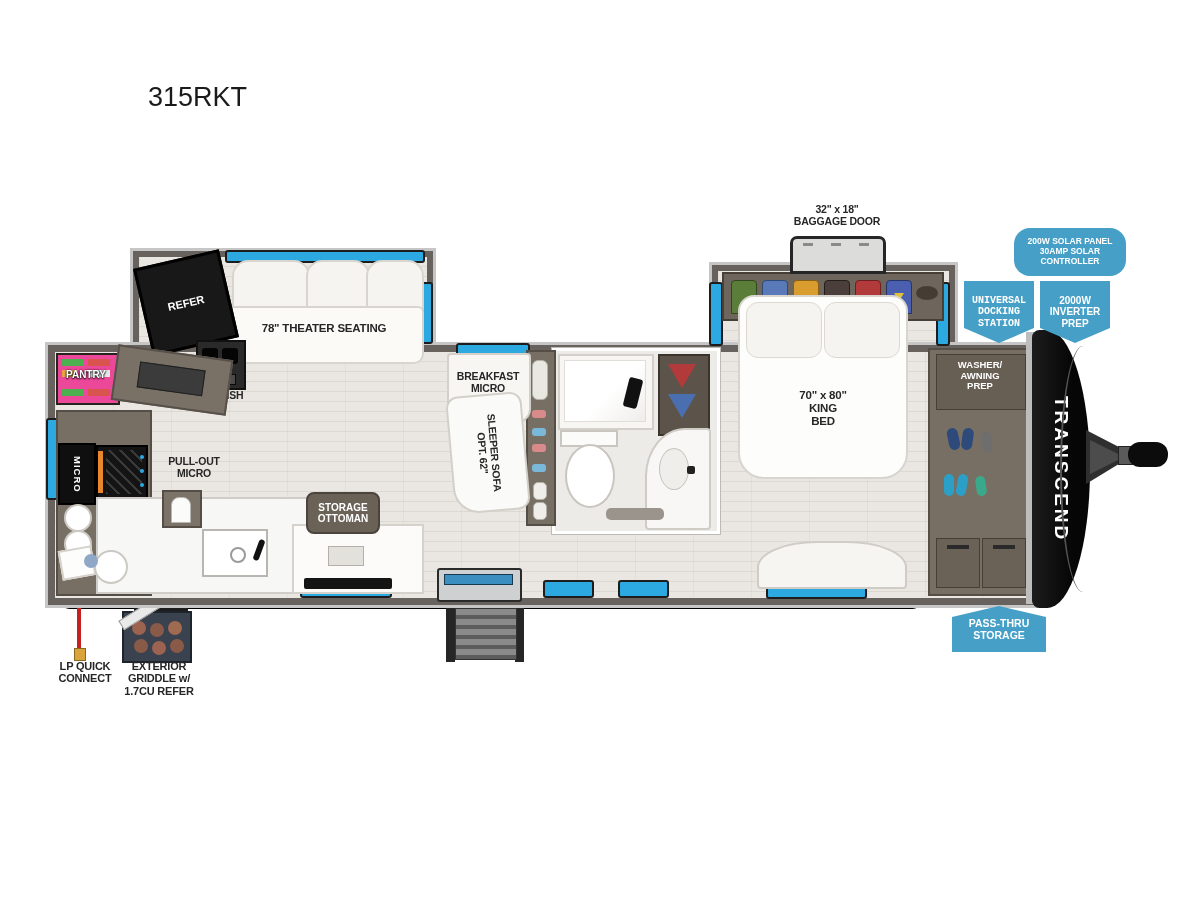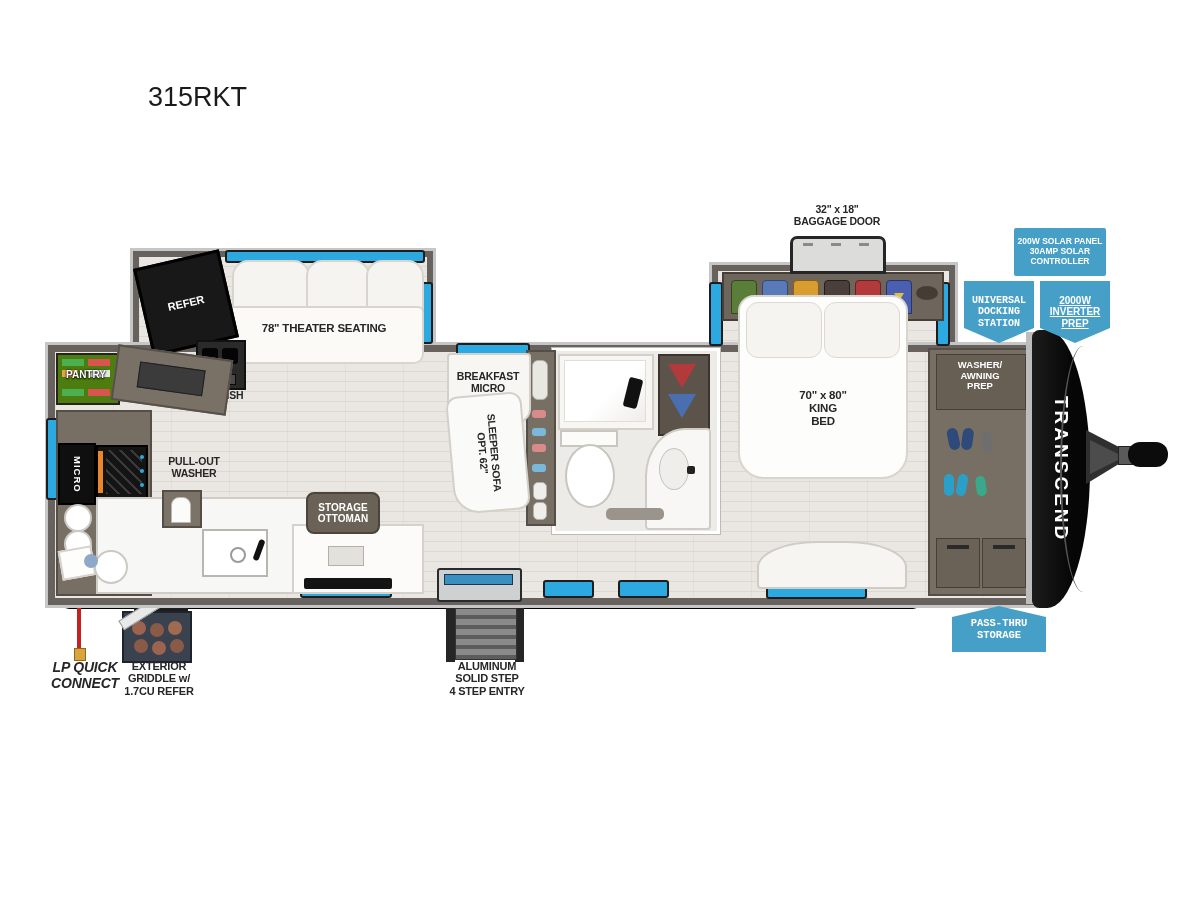--- a/index.html
+++ b/index.html
@@ -18,21 +18,21 @@
   
   .lbl{font-weight:bold;color:#262626;text-align:center;line-height:1.12;
        white-space:pre-line;letter-spacing:-0.2px;}
   .wlbl{font-weight:bold;color:#ffffff;text-align:center;line-height:1.12;white-space:pre-line;}
   .vtext{writing-mode:vertical-rl;}
   
   .banner{background:#459fc6;color:#fff;font-weight:bold;text-align:center;
           display:flex;align-items:center;justify-content:center;line-height:1.15;
           white-space:pre-line;}
   .pt-down{clip-path:polygon(0 0,100% 0,100% 76%,50% 100%,0 76%);}
-  .pt-up{clip-path:polygon(0 24%,50% 0,100% 24%,100% 100%,0 100%);font-family:Liberation Mono, monospace;}
+  .pt-up{clip-path:polygon(0 24%,50% 0,100% 24%,100% 100%,0 100%);}
   .white-card{background:#f7f6f3;border:2px solid #d3d0ca;}
   .taupe{background:#786f64;border:2px solid #544e46;}
 </style>
 </head>
 <body>
 
 <div class="stage">
 
   <div class="abs" style="left:148px;top:82px;font-size:27px;color:#1a1a1a;">315RKT</div>
 
@@ -170,21 +170,21 @@
     <div class="wlbl" style="font-size:11px;">REFER</div>
   </div>
 
   <div class="abs" style="left:196px;top:340px;width:46px;height:46px;background:#2a2a2a;border:2px solid #111;">
     <div class="abs" style="left:4px;top:6px;width:16px;height:16px;background:#050505;border-radius:3px;"></div>
     <div class="abs" style="left:24px;top:6px;width:16px;height:16px;background:#050505;border-radius:3px;"></div>
     <div class="abs" style="left:10px;top:32px;width:26px;height:9px;background:#4a4a4a;border:1px solid #0a0a0a;"></div>
   </div>
   <div class="abs lbl" style="left:172px;top:390px;width:96px;font-size:10.5px;">PET DISH</div>
 
-  <div class="abs" style="left:56px;top:353px;width:60px;height:48px;background:#4d7c0f;border:2px solid #26221e;">
+  <div class="abs" style="left:56px;top:353px;width:60px;height:48px;background:#ec4899;border:2px solid #26221e;">
     <div class="abs" style="left:4px;top:4px;width:22px;height:7px;background:#4caf50;"></div>
     <div class="abs" style="left:30px;top:4px;width:22px;height:7px;background:#d9534f;"></div>
     <div class="abs" style="left:4px;top:15px;width:16px;height:7px;background:#e8a33d;"></div>
     <div class="abs" style="left:32px;top:15px;width:20px;height:7px;background:#e5e5e5;"></div>
     <div class="abs" style="left:4px;top:34px;width:22px;height:7px;background:#4caf50;"></div>
     <div class="abs" style="left:30px;top:34px;width:22px;height:7px;background:#d9534f;"></div>
     <div class="abs wlbl" style="left:2px;top:14px;width:52px;font-size:10px;text-shadow:0 1px 2px #000,0 0 2px #000;">PANTRY</div>
   </div>
 
   <div class="abs" style="left:114px;top:352px;width:112px;height:52px;background:#7a7166;border:2px solid #57504a;
@@ -216,21 +216,21 @@
     <div class="abs" style="left:158px;top:40px;width:6px;height:22px;background:#111;border-radius:3px;transform:rotate(20deg);"></div>
   </div>
 
   <div class="abs" style="left:64px;top:504px;width:24px;height:24px;border-radius:50%;background:#fff;border:2px solid #ccc9c3;"></div>
   <div class="abs" style="left:64px;top:530px;width:24px;height:24px;border-radius:50%;background:#fff;border:2px solid #ccc9c3;"></div>
   <div class="abs" style="left:60px;top:548px;width:30px;height:26px;background:#fdfdfc;border:2px solid #d5d2cc;transform:rotate(-10deg);"></div>
   <div class="abs" style="left:94px;top:550px;width:30px;height:30px;border-radius:50%;background:#fff;border:2px solid #ccc9c3;"></div>
   <div class="abs" style="left:84px;top:554px;width:14px;height:14px;border-radius:50%;background:#8fa8c8;"></div>
 
   <div class="abs lbl" style="left:146px;top:456px;width:96px;font-size:10.5px;">PULL-OUT
-WASHER</div>
+MICRO</div>
   <div class="abs" style="left:162px;top:490px;width:36px;height:34px;background:#7c7368;border:2px solid #544e46;">
     <div class="abs" style="left:7px;top:5px;width:18px;height:24px;background:#fbfbfa;border:1px solid #b9b6b1;border-radius:8px 8px 0 0;"></div>
   </div>
 
   <div class="abs" style="left:292px;top:524px;width:128px;height:66px;background:#fcfbf9;border:2px solid #d5d2cc;">
     <div class="abs" style="left:34px;top:20px;width:34px;height:18px;background:#e3e1dc;border:1px solid #b3b0aa;"></div>
     <div class="abs" style="left:10px;top:52px;width:88px;height:11px;background:#141414;border-radius:2px;"></div>
   </div>
   <div class="abs" style="left:306px;top:492px;width:70px;height:38px;background:#6b6257;border:2px solid #4a443c;
        border-radius:8px;display:flex;align-items:center;justify-content:center;">
@@ -275,34 +275,31 @@
 
   <div class="abs lbl" style="left:780px;top:204px;width:114px;font-size:10.5px;">32" x 18"
 BAGGAGE DOOR</div>
   <div class="abs" style="left:790px;top:236px;width:90px;height:32px;background:#dcdcda;
        border:3px solid #262626;border-radius:7px 7px 0 0;">
     <div class="abs" style="left:10px;top:4px;width:10px;height:3px;background:#8a8a8a;"></div>
     <div class="abs" style="left:38px;top:4px;width:10px;height:3px;background:#8a8a8a;"></div>
     <div class="abs" style="left:66px;top:4px;width:10px;height:3px;background:#8a8a8a;"></div>
   </div>
 
-  <div class="abs banner" style="left:1014px;top:228px;width:92px;height:48px;border-radius:2px;font-size:8.5px;">200W SOLAR PANEL
+  <div class="abs banner" style="left:1014px;top:228px;width:112px;height:48px;border-radius:16px;font-size:8.5px;">200W SOLAR PANEL
 30AMP SOLAR
 CONTROLLER</div>
   <div class="abs banner pt-down" style="left:964px;top:281px;width:70px;height:62px;font-size:10px;font-family:Liberation Mono, monospace;">UNIVERSAL
 DOCKING
 STATION</div>
-  <div class="abs banner pt-down" style="left:1040px;top:281px;width:70px;height:62px;font-size:10px;text-decoration:underline;">2000W
+  <div class="abs banner pt-down" style="left:1040px;top:281px;width:70px;height:62px;font-size:10px;">2000W
 INVERTER
 PREP</div>
   <div class="abs banner pt-up" style="left:952px;top:606px;width:94px;height:46px;font-size:10.5px;">PASS-THRU
 STORAGE</div>
 
-  <div class="abs lbl" style="left:40px;top:660px;width:90px;font-size:14px;font-style:italic;">LP QUICK
+  <div class="abs lbl" style="left:40px;top:660px;width:90px;font-size:11px;">LP QUICK
 CONNECT</div>
   <div class="abs lbl" style="left:104px;top:660px;width:110px;font-size:11px;">EXTERIOR
 GRIDDLE w/
 1.7CU REFER</div>
-  <div class="abs lbl" style="left:428px;top:660px;width:118px;font-size:11px;">ALUMINUM
-SOLID STEP
-4 STEP ENTRY</div>
 
 </div>
 
 </body></html>

